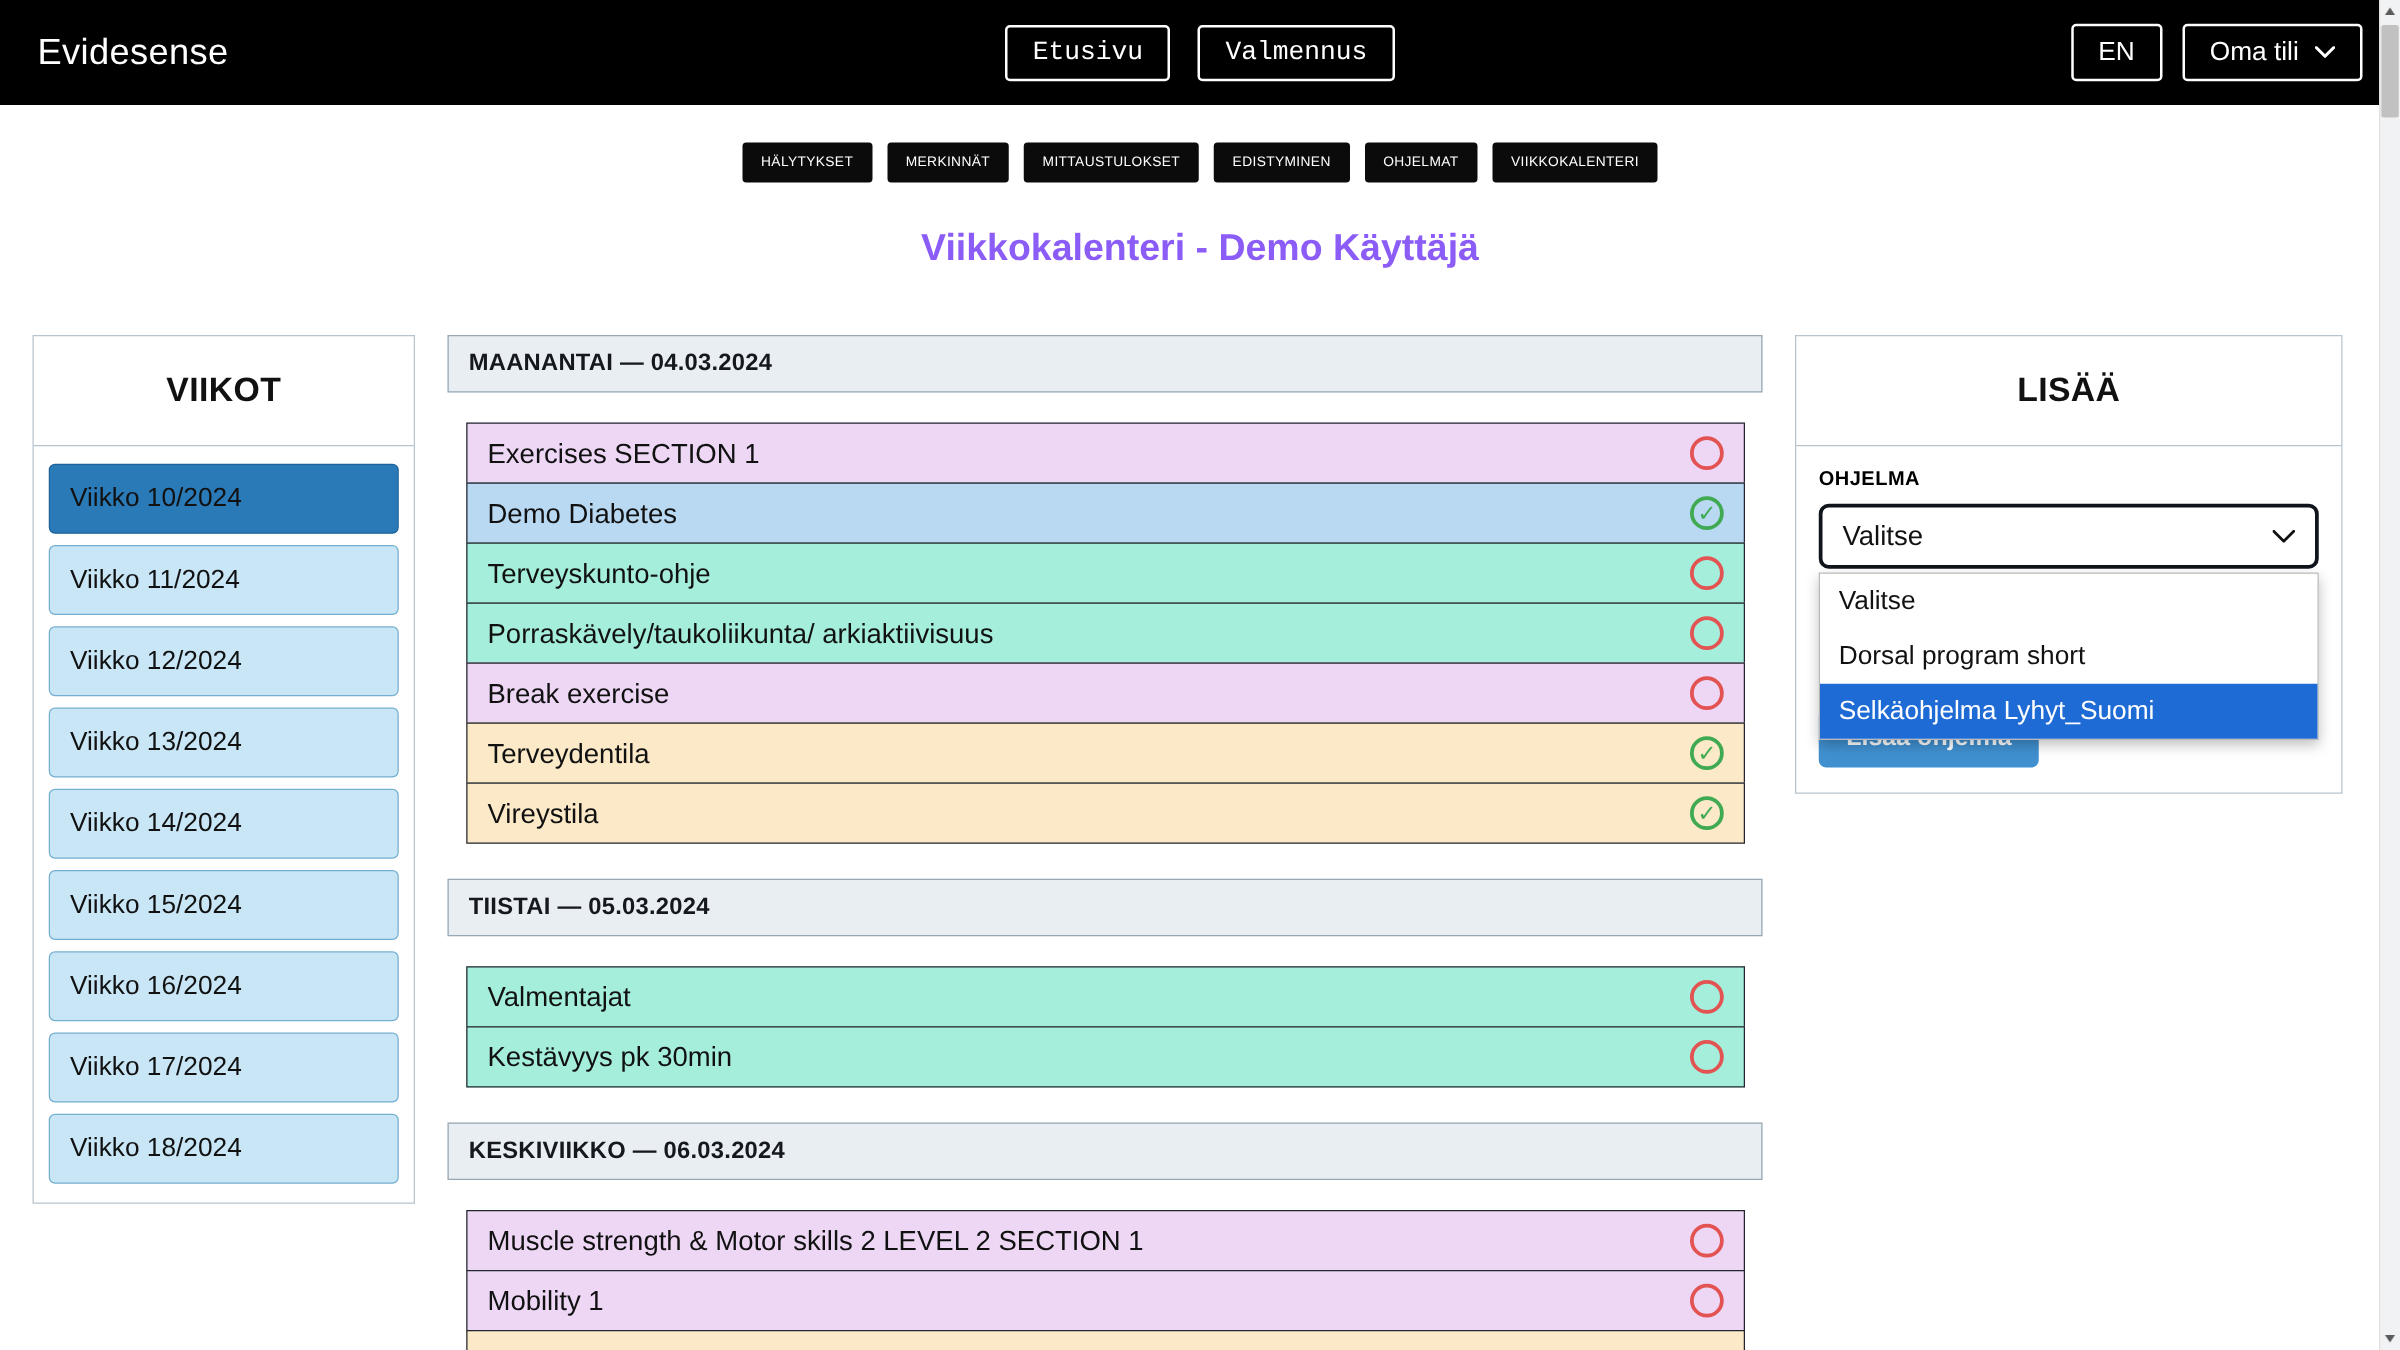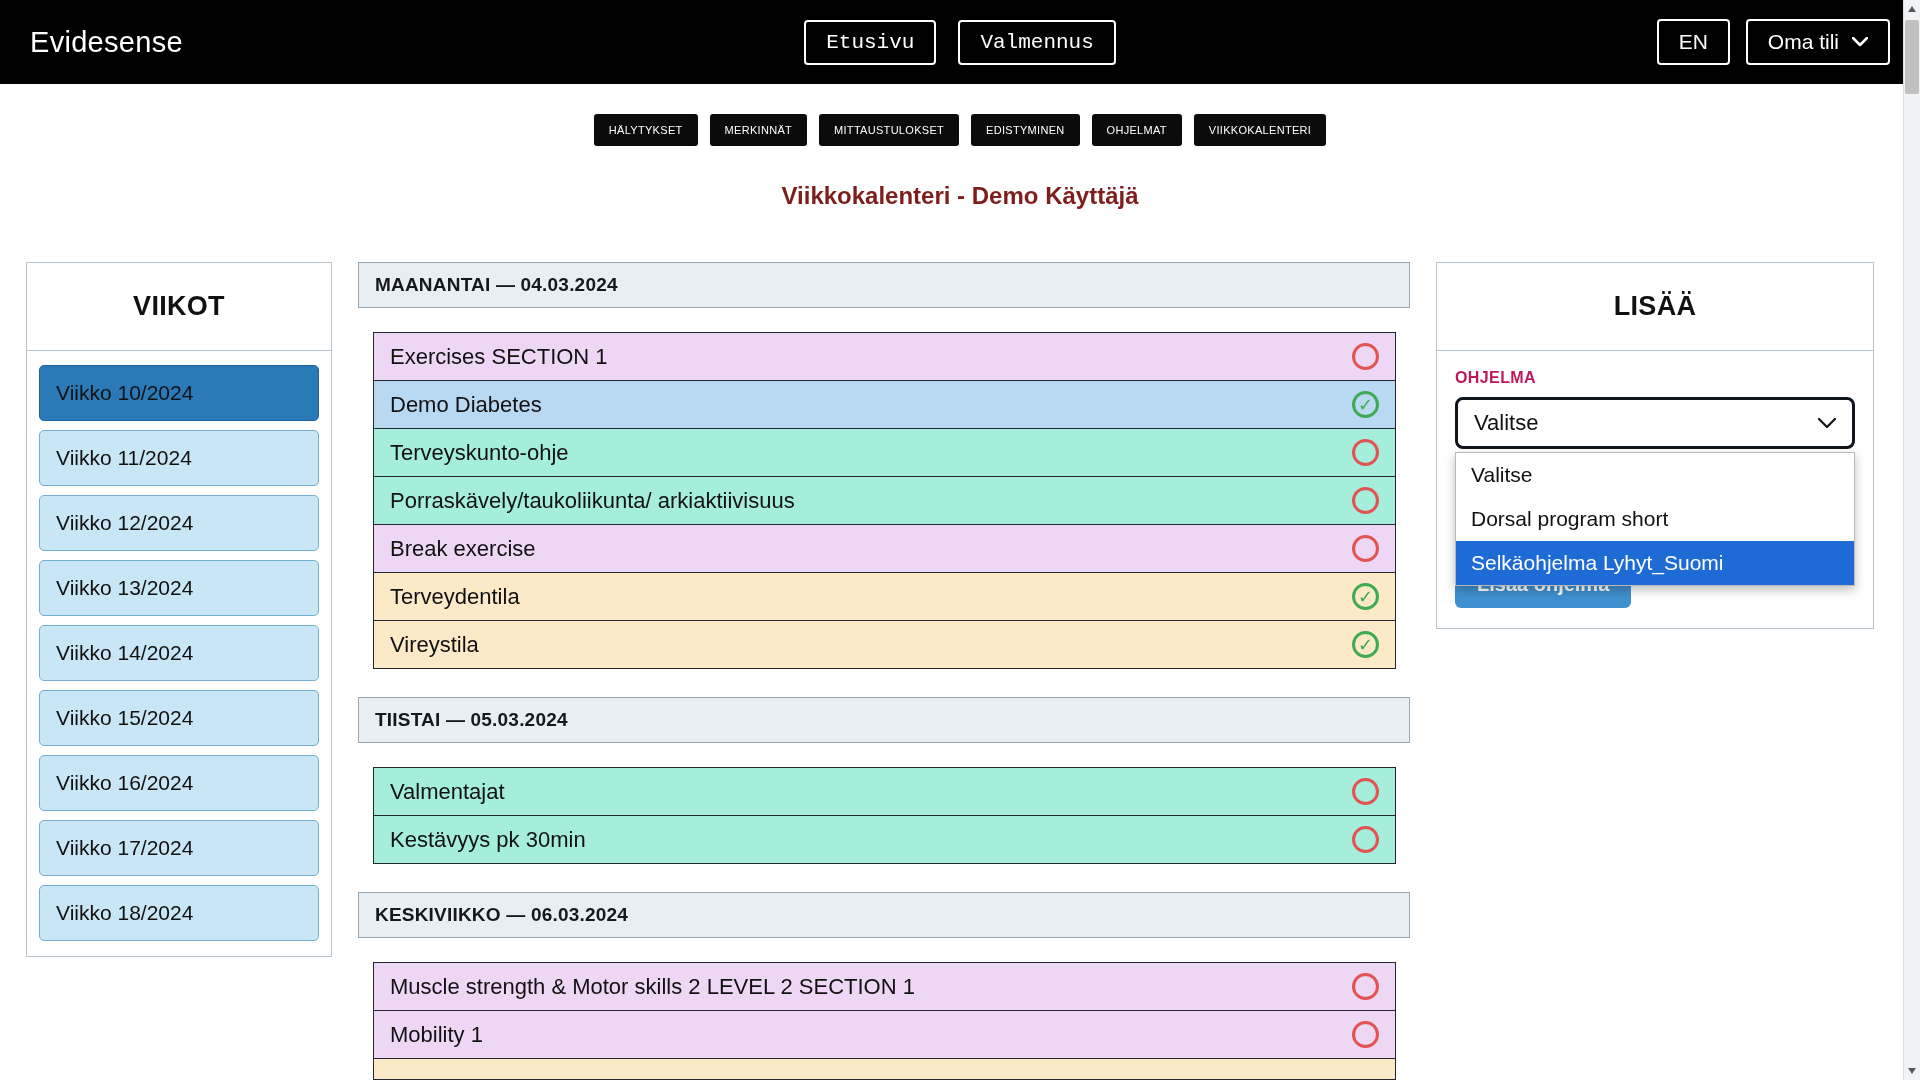--- a/index.html
+++ b/index.html
@@ -16,21 +16,21 @@
   .top-btn { background: transparent; border: 2px solid #fff; color: #fff; font-size: 21px; padding: 9px 20px; border-radius: 4px; font-family: inherit; cursor: pointer; }
   .topright { flex: 1; display: flex; justify-content: flex-end; align-items: center; gap: 16px; }
   .account { display: flex; align-items: center; gap: 13px; }
   .chev-svg { width: 16px; height: 10px; display: block; }
 
   
   .tabs { display: flex; justify-content: center; gap: 12px; margin-top: 30px; }
   .tab-btn { background: #0b0b0b; color: #fff; border: none; font-size: 11px; font-weight: 500; letter-spacing: .3px; padding: 10px 15px; border-radius: 3px; font-family: inherit; cursor: pointer; }
 
   
-  .page-title { text-align: center; font-size: 24px; font-weight: 700; margin-top: 36px; color: #7f1d1d; }
+  .page-title { text-align: center; font-size: 30px; font-weight: 700; margin-top: 36px; color: #8b5cf6; }
 
   
   .main { display: flex; align-items: flex-start; gap: 26px; margin-top: 52px; padding: 0 46px 0 26px; }
   .panel { border: 1px solid var(--panel-border, #b7c4ce); background: #fff; }
   .panel-header { height: 88px; display: flex; align-items: center; justify-content: center; font-size: 27px; font-weight: 600; letter-spacing: .3px; border-bottom: 1px solid var(--panel-border, #b7c4ce); }
 
   
   .weeks { width: 306px; flex: 0 0 auto; }
   .week-list { padding: 14px 12px 6px; }
   .week-item { height: 56px; display: flex; align-items: center; padding: 0 16px; margin-bottom: 9px; background: var(--week-bg, #c8e6f6); border: 1px solid var(--week-border, #74aed0); border-radius: 5px; font-size: 21px; font-weight: 500; cursor: pointer; }
@@ -49,21 +49,21 @@
   .cal-row.orange { background: var(--row-orange, #fbe9c8); }
   .row-label { white-space: nowrap; overflow: hidden; text-overflow: ellipsis; }
   .status { width: 27px; height: 27px; border-radius: 50%; flex: 0 0 auto; display: flex; align-items: center; justify-content: center; }
   .status.todo { border: 3px solid var(--status-red, #e25352); }
   .status.done { border: 3px solid var(--status-green, #3faa52); color: var(--status-green, #3faa52); }
   .status.done::after { content: "✓"; font-size: 18px; font-weight: 700; line-height: 1; }
 
   
   .add-panel { width: 438px; flex: 0 0 auto; }
   .add-body { padding: 16px 18px 20px; position: relative; }
-  .field-label { font-size: 16px; font-weight: 700; letter-spacing: .4px; margin: 2px 0 10px; color: #be185d; }
+  .field-label { font-size: 16px; font-weight: 700; letter-spacing: .4px; margin: 2px 0 10px; color: #000000; }
   .select-wrap { position: relative; }
   .select-box { height: 52px; border: 3px solid #10151c; border-radius: 8px; background: #fff; display: flex; align-items: center; justify-content: space-between; padding: 0 16px; font-size: 22px; cursor: pointer; }
   .sel-chev { width: 18px; height: 11px; display: block; }
   .dropdown { position: absolute; top: calc(100% + 3px); left: 0; right: 0; background: #fff; border: 1px solid #b9b9b9; box-shadow: 0 4px 10px rgba(0,0,0,.25); z-index: 5; }
   .option { padding: 10px 15px; font-size: 21px; cursor: pointer; }
   .option.highlighted { background: var(--highlight-blue, #1f6bd6); color: #fff; }
   .add-btn { margin-top: 112px; background: var(--button-blue, #4090d0); color: #fff; border: none; border-radius: 6px; font-size: 20px; font-weight: 600; padding: 12px 22px; font-family: inherit; cursor: pointer; }
 
   
   .scrollbar { position: fixed; top: 0; right: 0; width: 17px; height: 1080px; background: #f1f2f4; border-left: 1px solid #dcdcdc; z-index: 50; }

